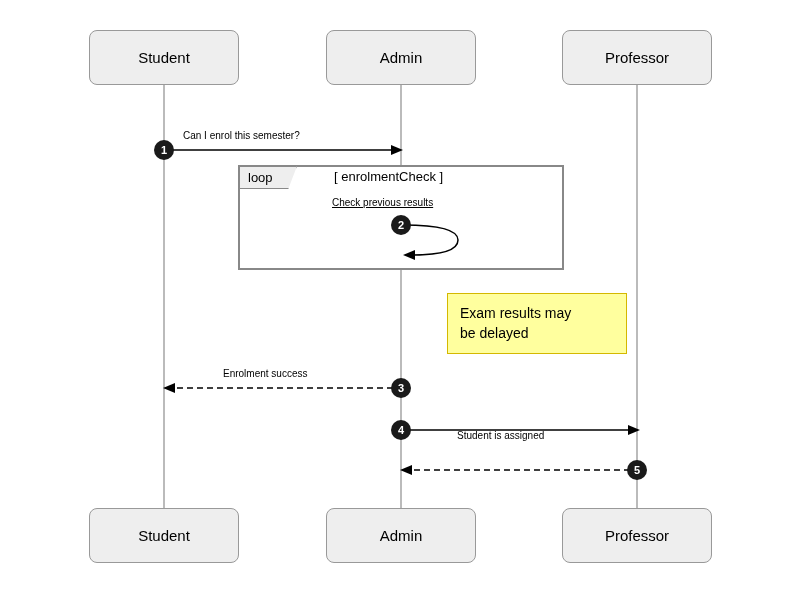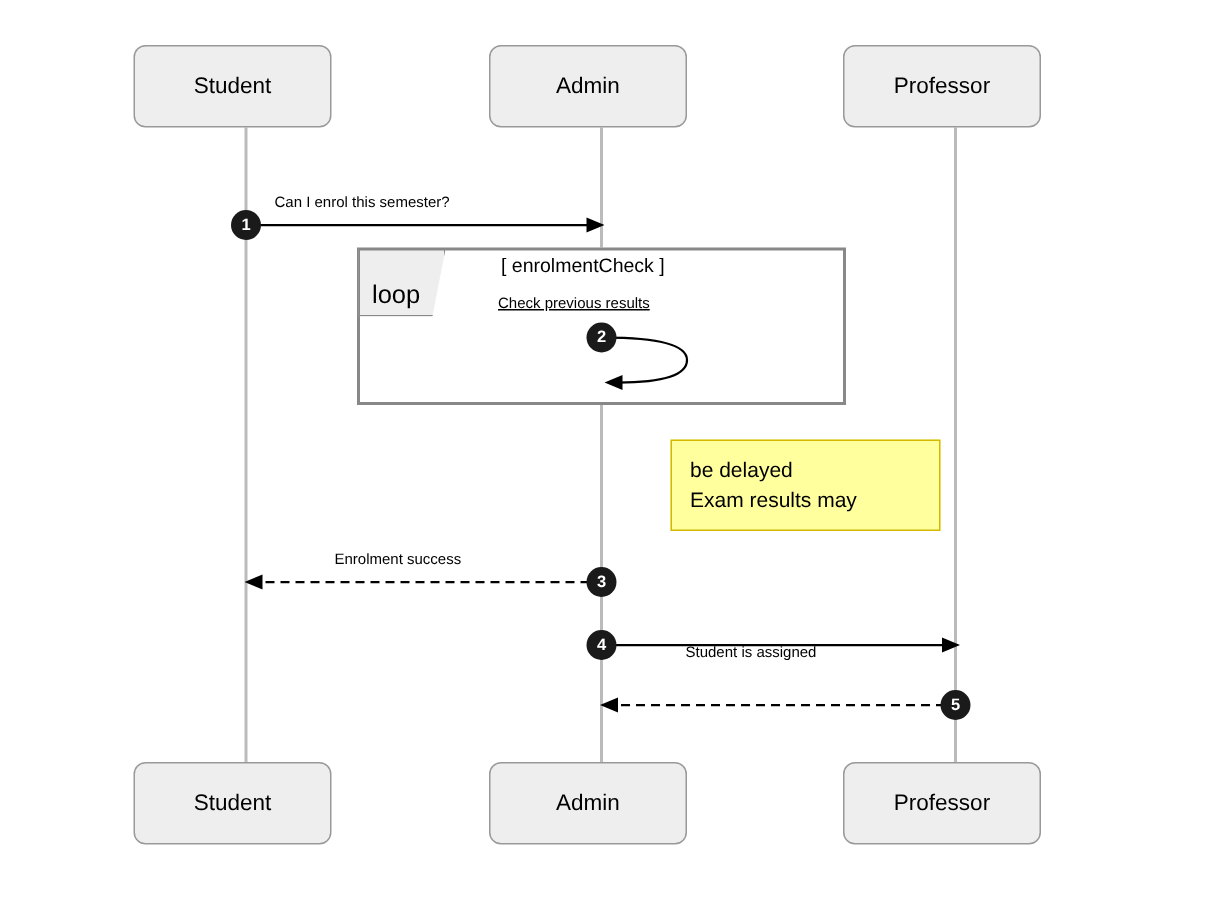--- a/index.html
+++ b/index.html
@@ -11,21 +11,21 @@
     font-size: 14px;
     color: #000;
   }
   .canvas {
     position: relative;
     width: 811px;
     height: 611px;
   }
   .actor {
     position: absolute;
-    width: 132px;
+    width: 150px;
     height: 55px;
     background: #eeeeee;
     border: 1.5px solid #999999;
     border-radius: 8px;
     display: flex;
     align-items: center;
     justify-content: center;
     font-size: 15px;
   }
   .lifeline {
@@ -57,22 +57,22 @@
     position: absolute;
     border: 2px solid #888888;
     background: #ffffff;
   }
   .loop-tab {
     position: absolute;
     top: -1px;
     left: -1px;
     background: #eeeeee;
     border: 1px solid #888888;
-    padding: 20px 12px 3px 8px;
-    font-size: 17px;
+    padding: 3px 12px 3px 8px;
+    font-size: 13px;
     clip-path: polygon(0 0, 100% 0, 85% 100%, 0 100%);
     width: 58px;
   }
   .loop-cond {
     position: absolute;
     top: 2px;
     font-size: 13px;
     padding-left: 31px;
   }
   .note {
@@ -134,22 +134,22 @@
   <svg style="position:absolute; left:398px; top:215px; width:70px; height:50px;" viewBox="0 0 70 50">
     <path d="M 5 10 Q 60 10 60 25 Q 60 40 14 40" fill="none" stroke="#000" stroke-width="1.5"></path>
     <polygon points="5,40 17,35 17,45" fill="#000"></polygon>
   </svg>
   <div class="msg-label" style="left:332px; top:197px;text-decoration:underline;">Check previous results</div>
   <div class="dot" style="left:391px; top:215px;">
     <span>2</span>
   </div>
 
   <div class="note" style="left:447px; top:293px;">
+    <div>Exam results may</div>
     <div>be delayed</div>
-    <div>Exam results may</div>
   </div>
 
   <svg style="position:absolute; left:163px; top:378px; width:240px; height:20px;" viewBox="0 0 240 20">
     <line x1="240" y1="10" x2="10" y2="10" stroke="#000" stroke-width="1.5" stroke-dasharray="6 4"></line>
     <polygon points="0,10 12,5 12,15" fill="#000"></polygon>
   </svg>
   <div class="msg-label" style="left:223px; top:368px;">Enrolment success</div>
   <div class="dot" style="left:391px; top:378px;">
     <span>3</span>
   </div>

